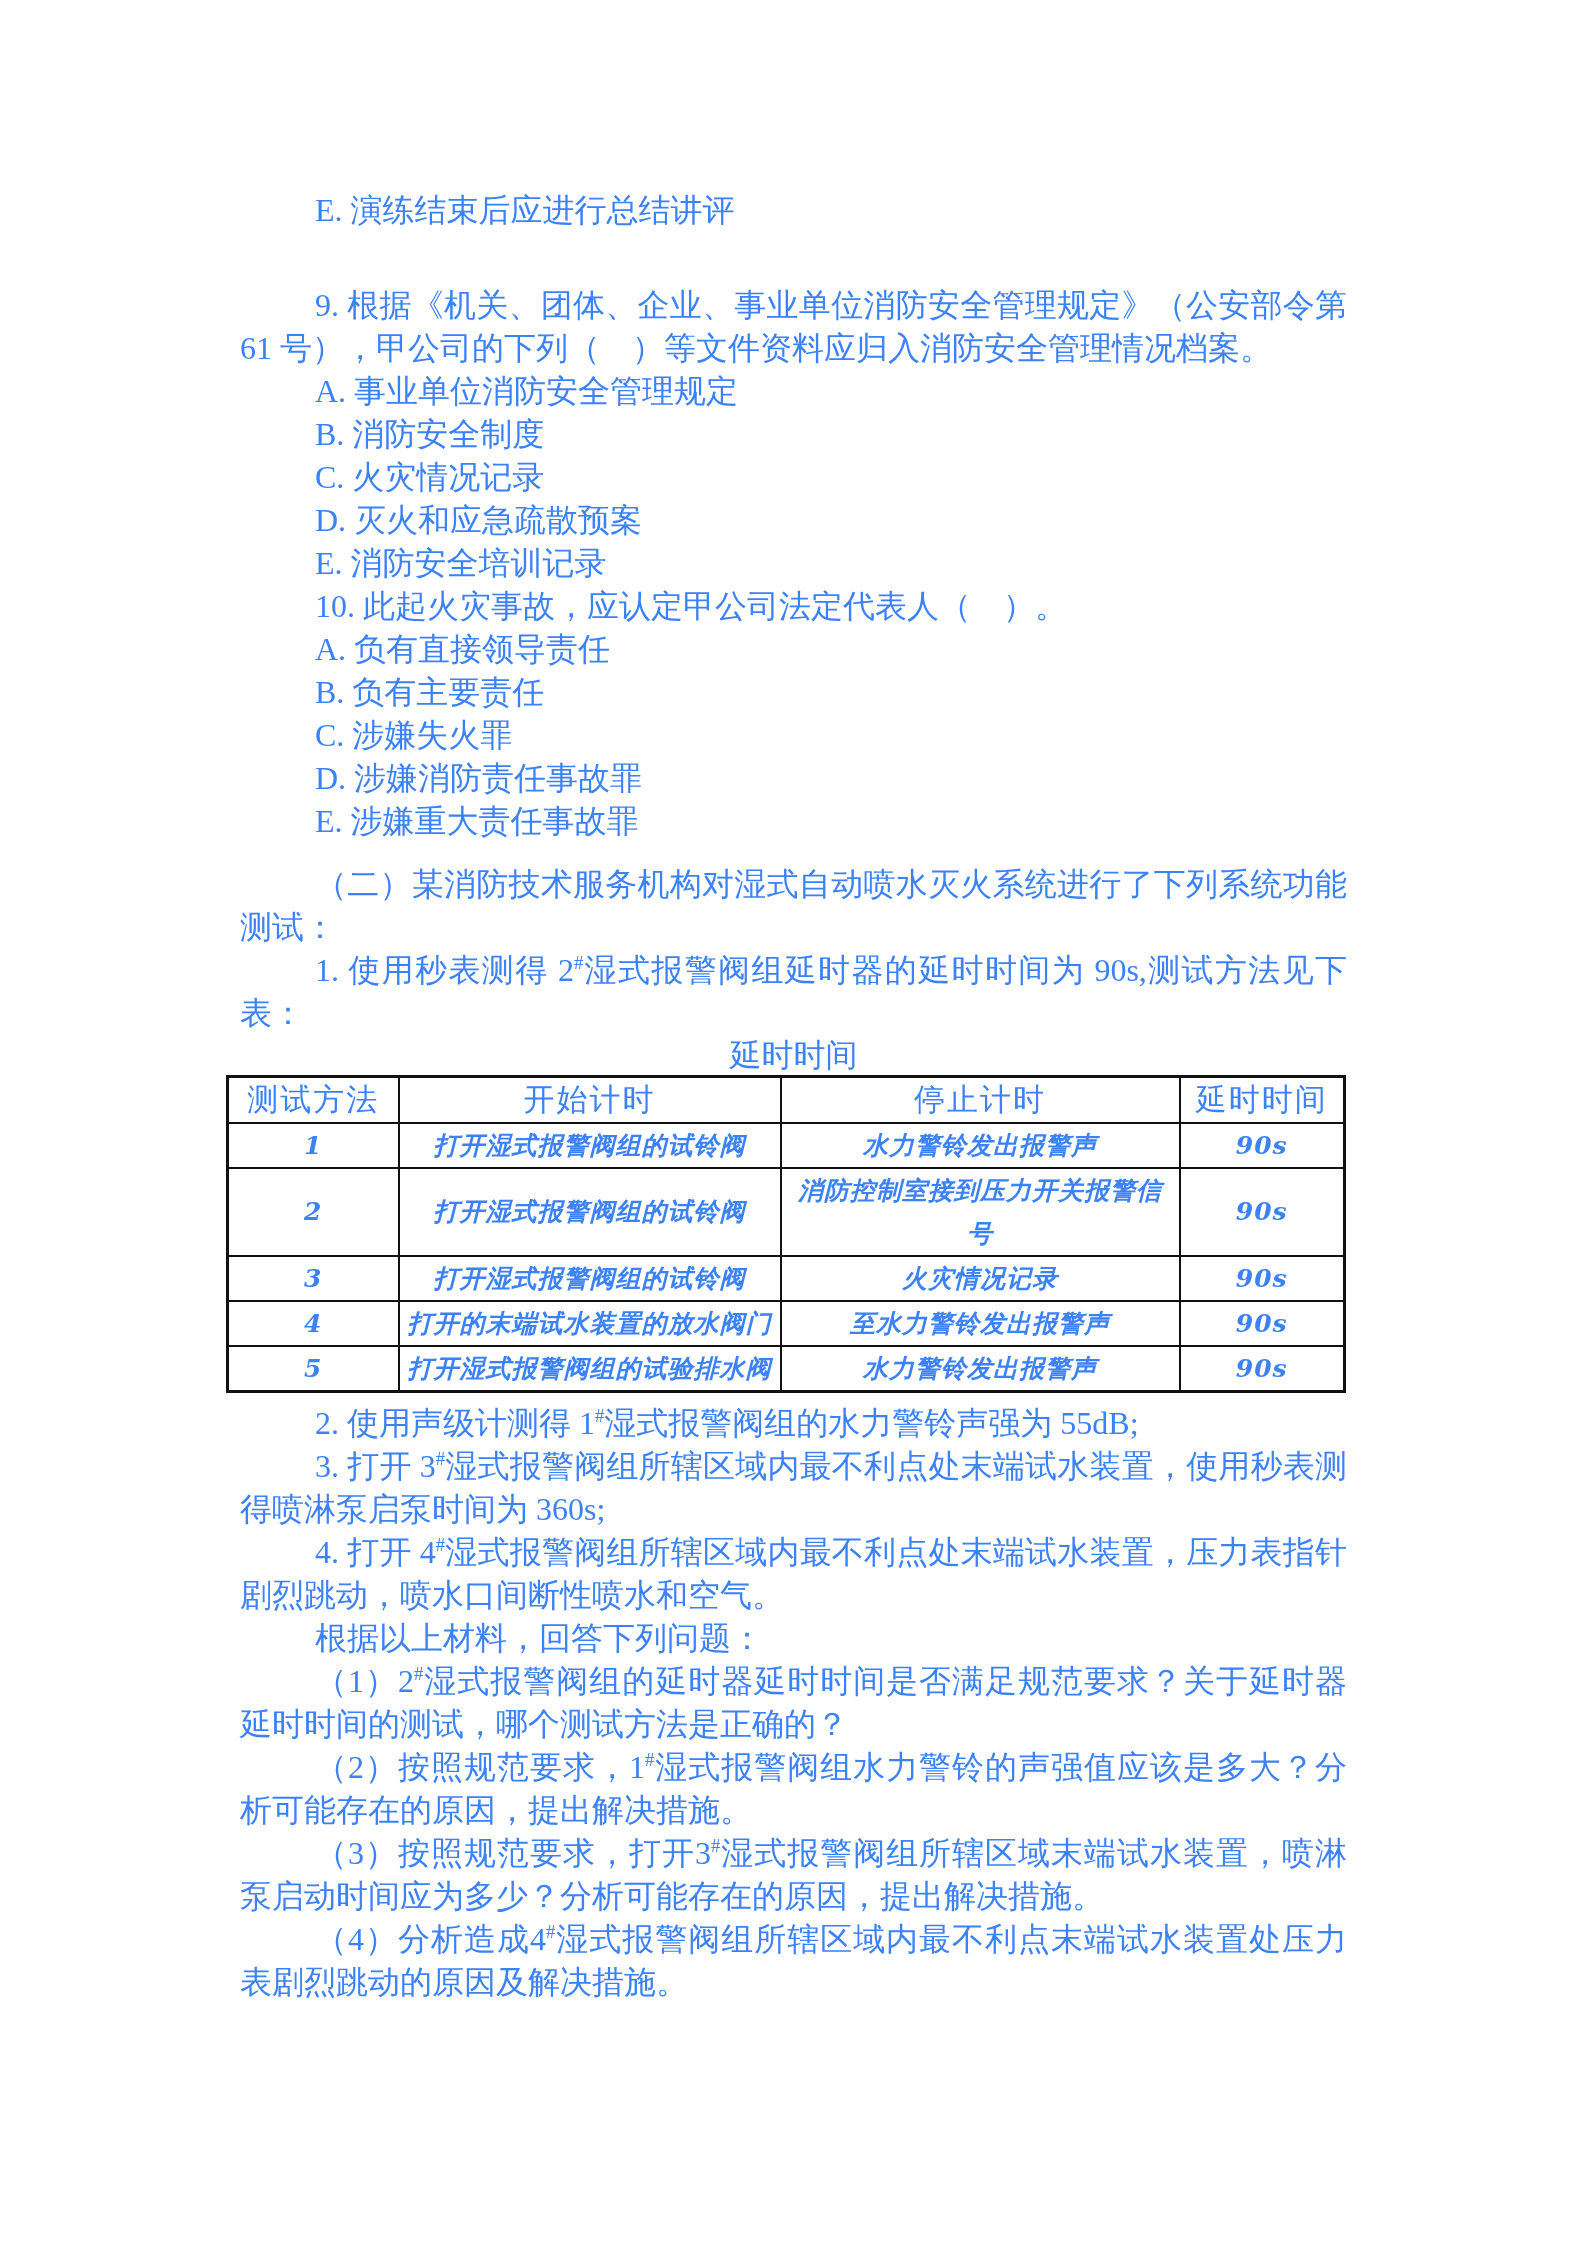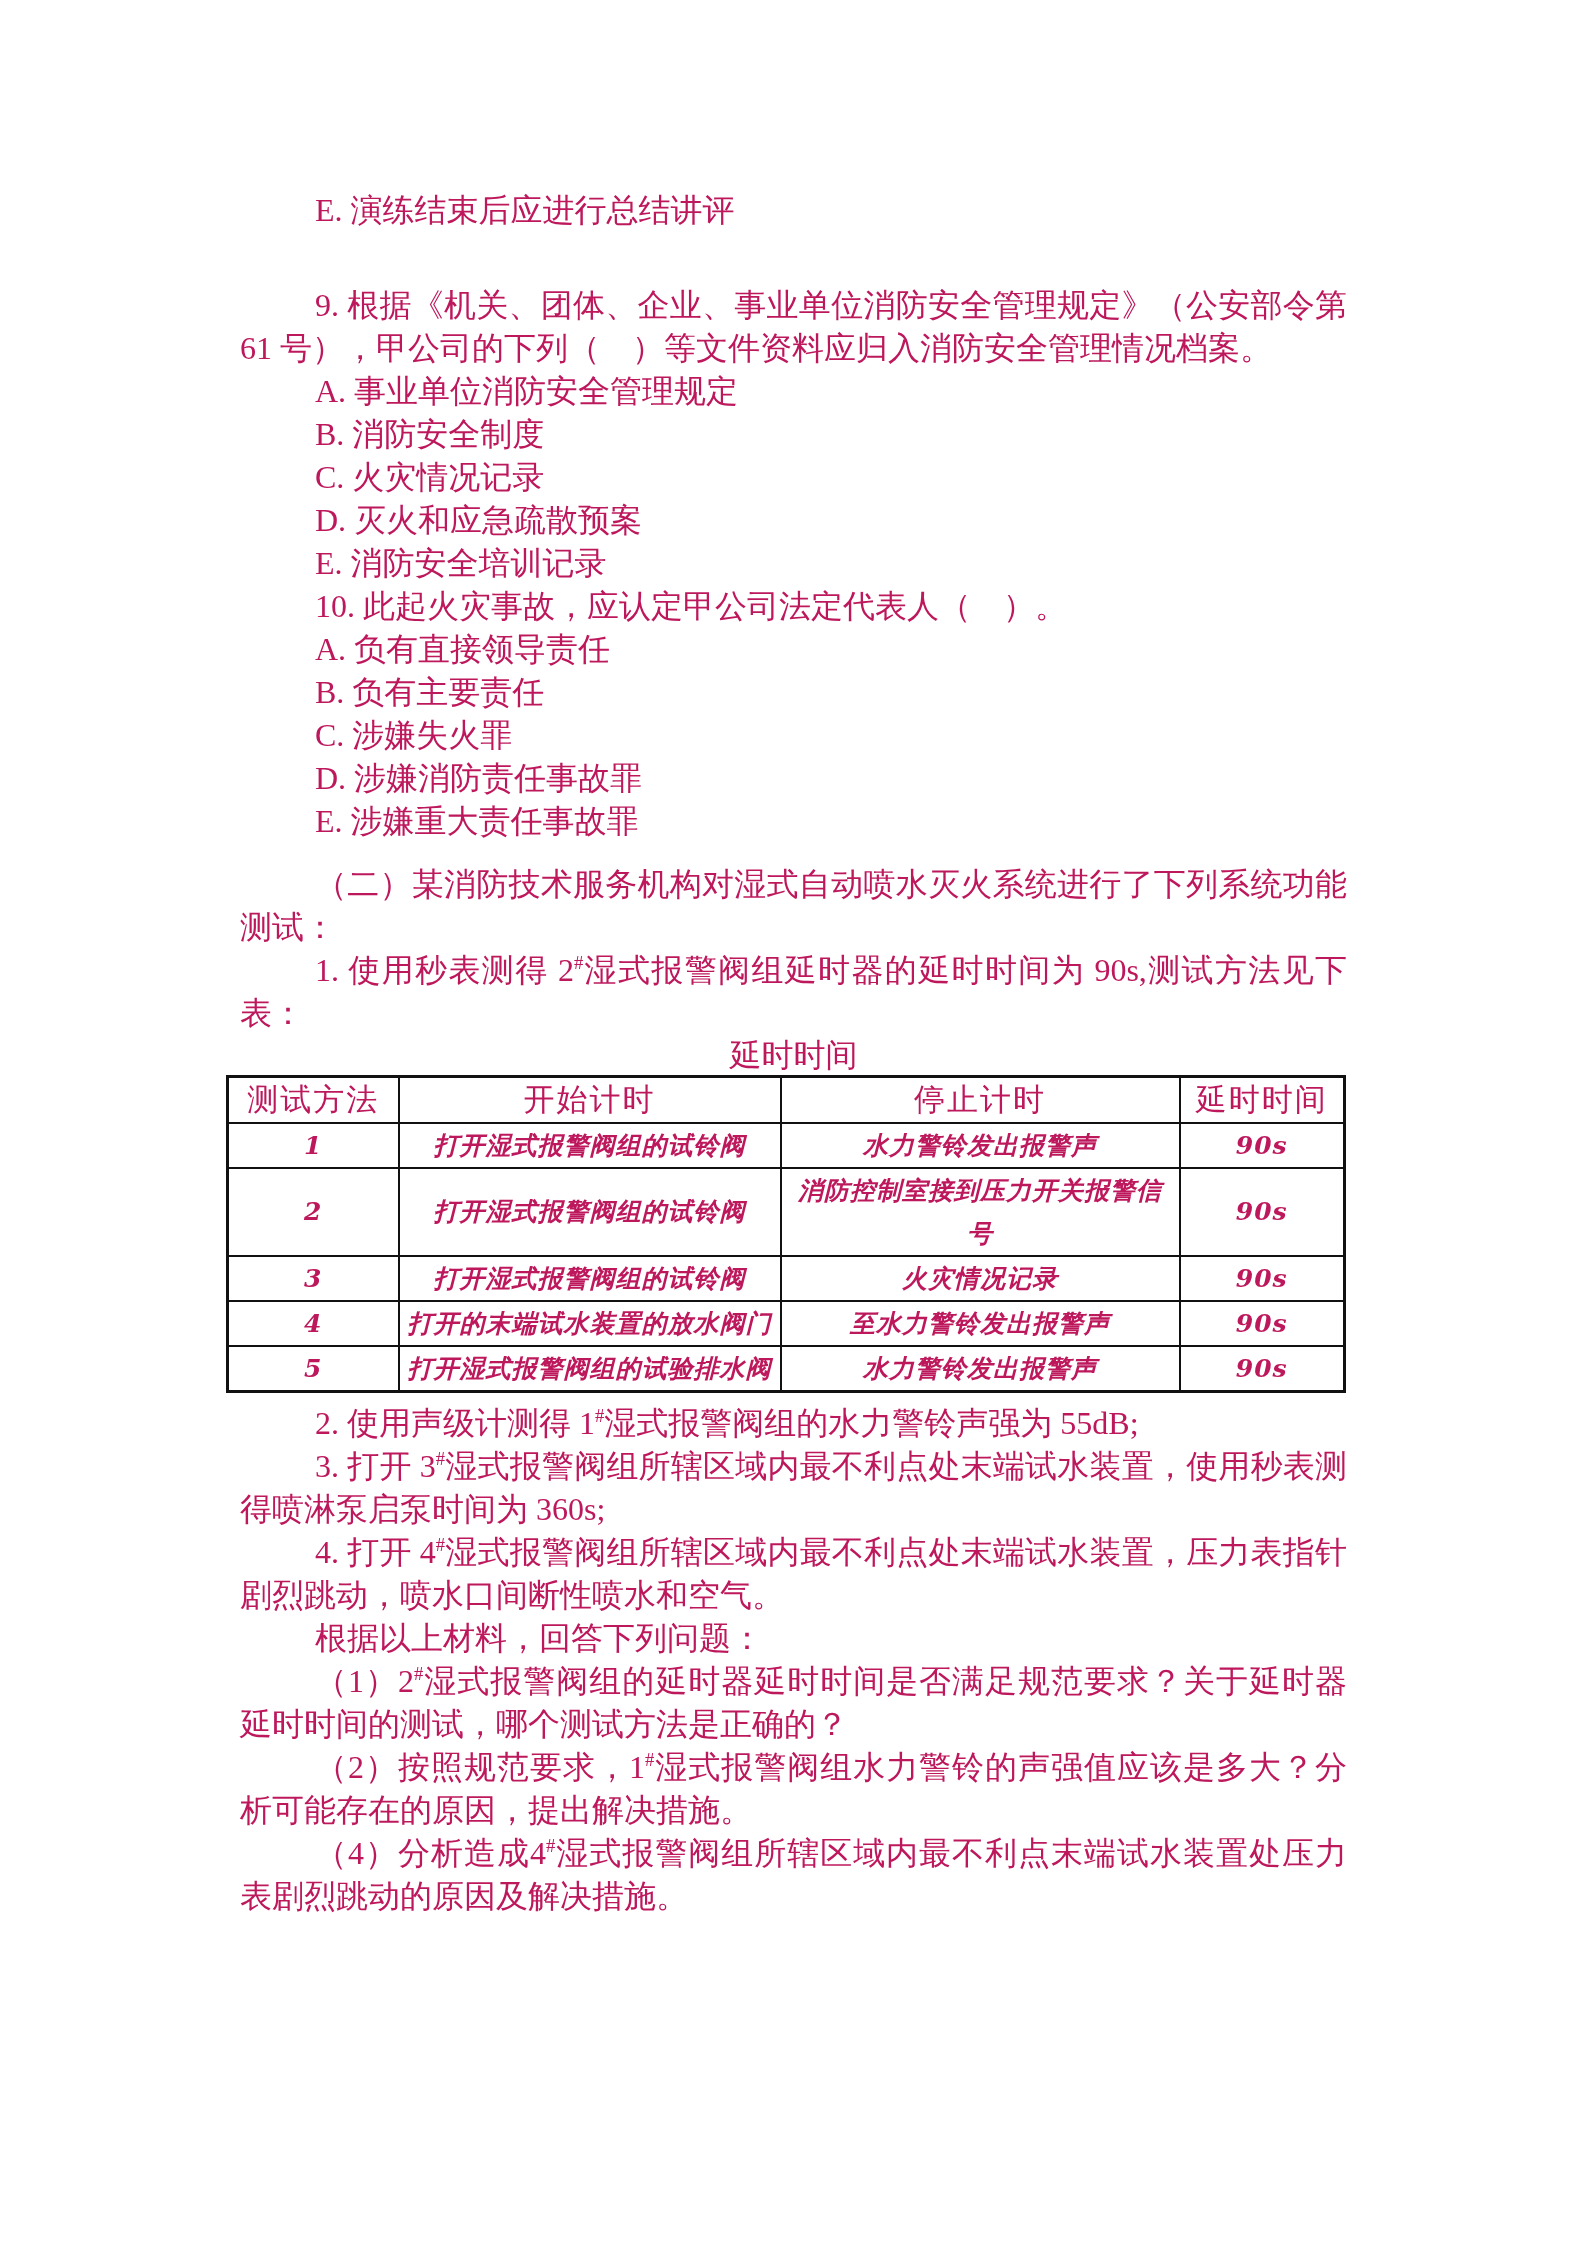--- a/index.html
+++ b/index.html
@@ -10,21 +10,21 @@
   body {
     width: 1587px;
     height: 2245px;
     overflow: hidden;
   }
   * { box-sizing: border-box; }
   .page {
     width: 1587px;
     height: 2245px;
     padding: 189px 240px 0 240px;
-    color: #be185d;
+    color: #3b82f6;
     font-family: "Liberation Serif", "DejaVu Serif", serif;
     font-size: 32px;
     line-height: 43px;
     text-align: justify;
   }
   p { margin: 0; text-indent: 75px; }
   .sec-q9   { margin-top: 52px; }
   .sec-q10  { }
   .sec-case { margin-top: 20px; }
   .tbl-title {
@@ -142,16 +142,17 @@
         </tr>
       </tbody>
     </table>
 
     <p class="hash">2. 使用声级计测得 1<sup>#</sup>湿式报警阀组的水力警铃声强为 55dB;</p>
     <p class="hash">3. 打开 3<sup>#</sup>湿式报警阀组所辖区域内最不利点处末端试水装置，使用秒表测得喷淋泵启泵时间为 360s;</p>
     <p class="hash">4. 打开 4<sup>#</sup>湿式报警阀组所辖区域内最不利点处末端试水装置，压力表指针剧烈跳动，喷水口间断性喷水和空气。</p>
     <p>根据以上材料，回答下列问题：</p>
     <p class="hash">（1）2<sup>#</sup>湿式报警阀组的延时器延时时间是否满足规范要求？关于延时器延时时间的测试，哪个测试方法是正确的？</p>
     <p class="hash">（2）按照规范要求，1<sup>#</sup>湿式报警阀组水力警铃的声强值应该是多大？分析可能存在的原因，提出解决措施。</p>
+    <p class="hash">（3）按照规范要求，打开3<sup>#</sup>湿式报警阀组所辖区域末端试水装置，喷淋泵启动时间应为多少？分析可能存在的原因，提出解决措施。</p>
     <p class="hash">（4）分析造成4<sup>#</sup>湿式报警阀组所辖区域内最不利点末端试水装置处压力表剧烈跳动的原因及解决措施。</p>
   </section>
 
 </div>
 
 </body></html>

